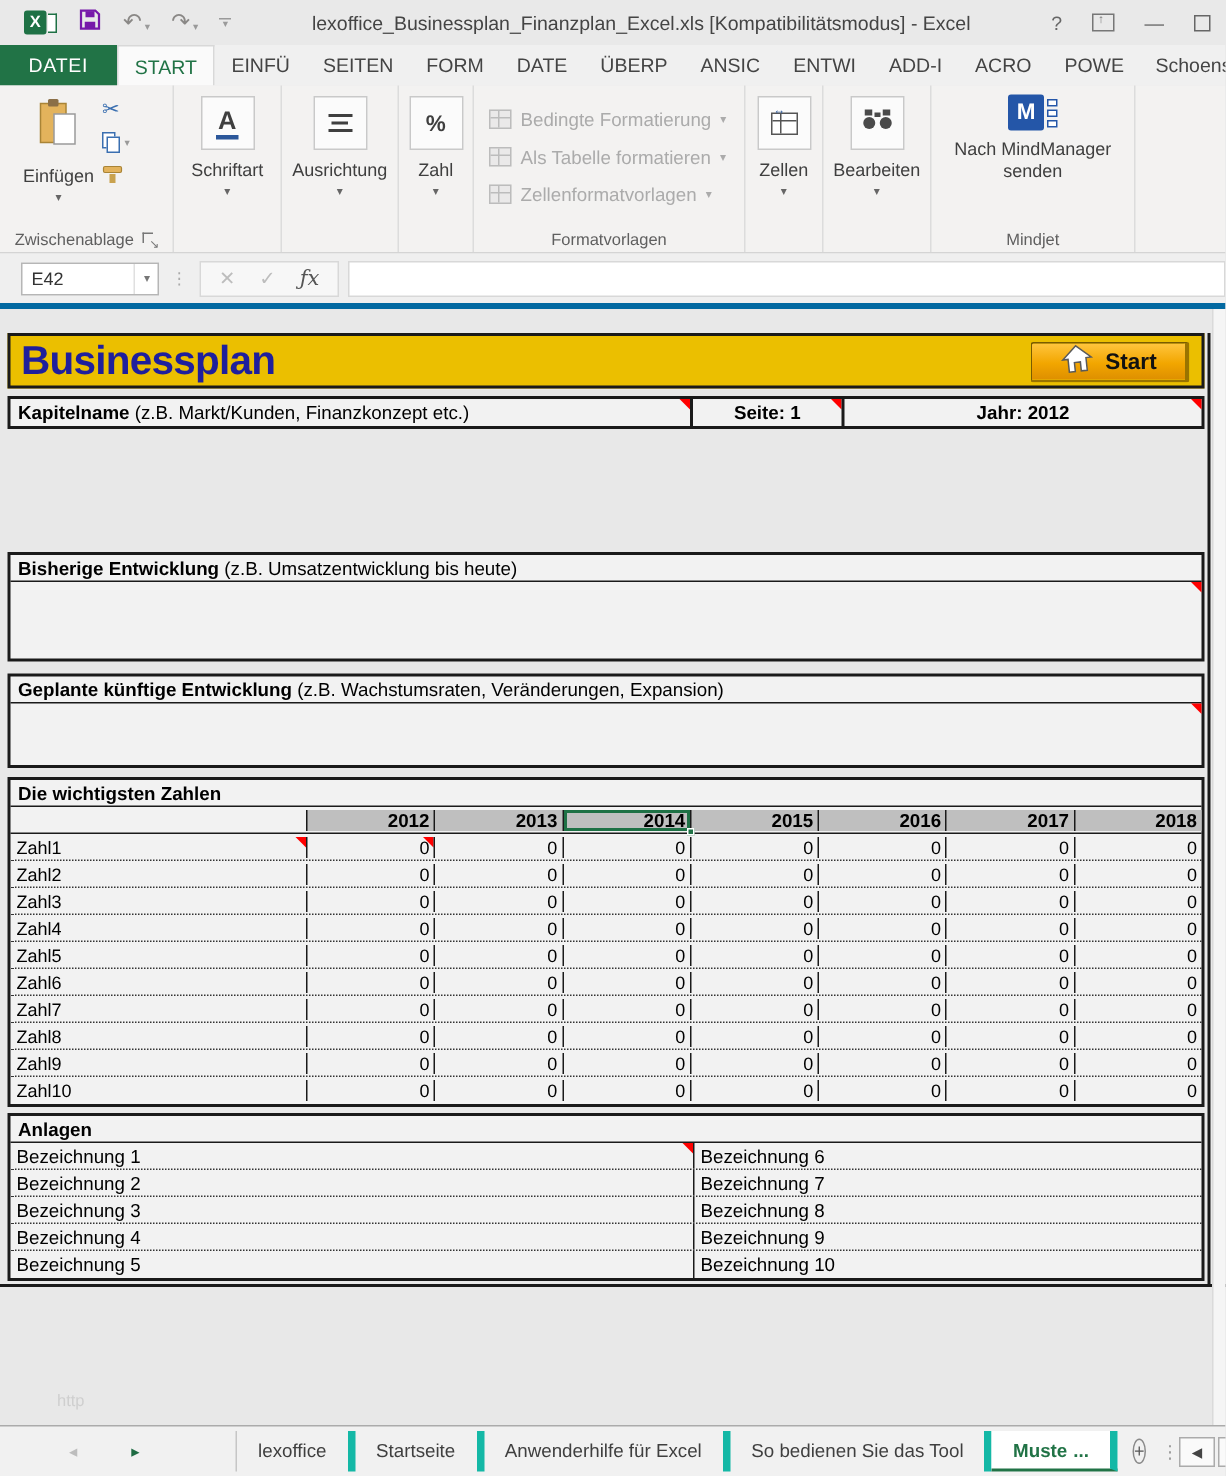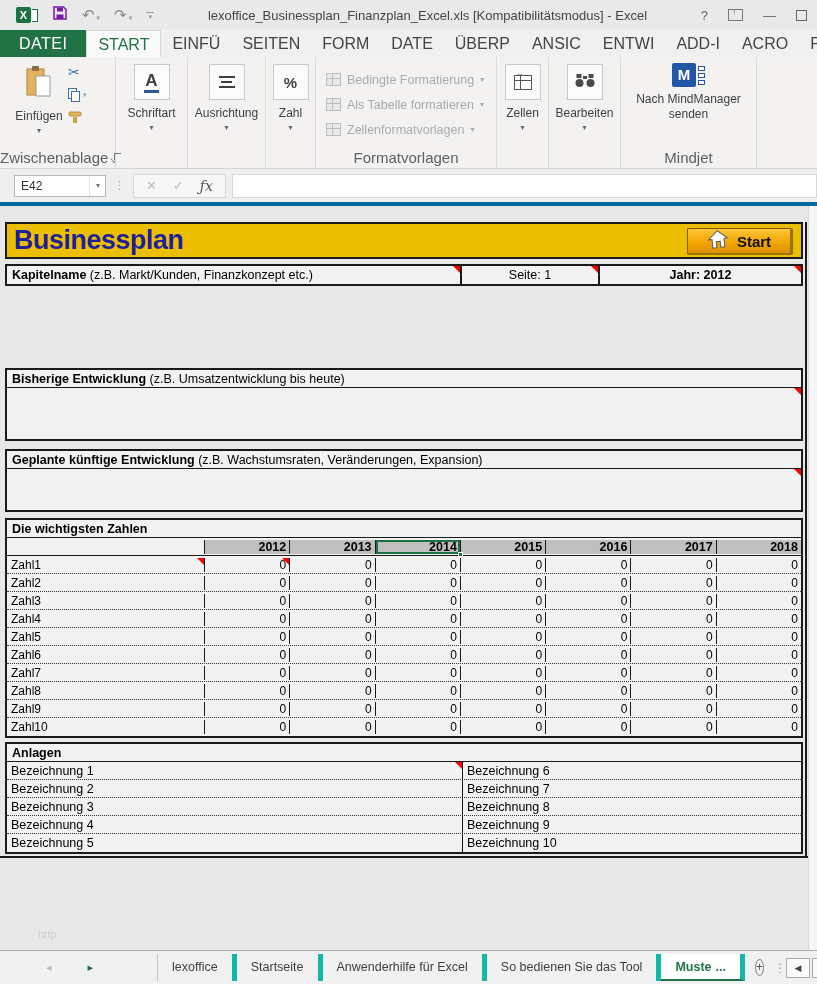--- a/index.html
+++ b/index.html
@@ -20,30 +20,30 @@
   .qat-more .bar { width:8px; height:1px; background:#9a9a9a; margin-bottom:1px; }
   .qat-more .car { font-size:7px; line-height:5px; }
   .tb-title { flex:1; text-align:center; font-size:13px; color:#444; white-space:nowrap; overflow:hidden; }
   .win-controls { display:flex; align-items:center; gap:20px; padding-right:10px; color:#666; }
   .wc { font-size:13px; line-height:13px; text-align:center; }
   .wc-ribbon { width:15px; height:12px; border:1px solid #777; position:relative; }
   .wc-ribbon::after { content:"↑"; position:absolute; top:-2px; left:3px; font-size:8px; color:#777; }
   .wc-max { width:11px; height:11px; border:1px solid #666; }
 
   
-  .tabrow { position:absolute; top:30px; left:0; width:817px; height:27px; background:#F0F0F0; display:flex; align-items:stretch; font-size:16px; }
+  .tabrow { position:absolute; top:30px; left:0; width:817px; height:27px; background:#F0F0F0; display:flex; align-items:stretch; font-size:13px; }
   .tab-file { background:#217346; color:#fff; padding:0 19px; line-height:27px; letter-spacing:.5px; }
   .rtab { padding:0 11px; line-height:27px; color:#444; white-space:nowrap; }
   .rtab.active { background:#FAFAFA; color:#217346; border:1px solid #D8D8D8; border-bottom:none; }
   .tab-account { margin-left:auto; padding:0 10px; line-height:27px; color:#444; white-space:nowrap; }
 
   
   .ribbon { position:absolute; top:57px; left:0; width:817px; height:112px; background:#F3F2F1; border-bottom:1px solid #D4D4D4; display:flex; }
   .rgroup { position:relative; border-right:1px solid #DCDCDC; height:100%; }
-  .grouplabel { position:absolute; bottom:2px; left:0; width:100%; text-align:center; font-size:15px; color:#5f5f5f; white-space:nowrap;margin-top:32px; }
+  .grouplabel { position:absolute; bottom:2px; left:0; width:100%; text-align:center; font-size:11px; color:#5f5f5f; white-space:nowrap;margin-top:32px; }
   .bigbtn { display:flex; flex-direction:column; align-items:center; padding-top:7px; }
   .iconbox { width:36px; height:36px; border:1px solid #C9C9C9; background:#FBFBFB; display:flex; align-items:center; justify-content:center; }
   .blabel { margin-top:6px; font-size:12px; color:#3f3f3f; }
   .bcaret { margin-top:3px; font-size:8px; color:#666; }
   .g-clip { width:116px; display:flex; padding-left:10px; }
   .clip-left { display:flex; flex-direction:column; align-items:center; padding-top:8px; width:58px; }
   .clip-right { display:flex; flex-direction:column; padding-top:8px; gap:8px; }
   .smallico { font-size:14px; color:#3A6FB0; line-height:15px; }
   .copy-ico { position:relative; width:12px; height:14px; }
   .copy-ico .pg { position:absolute; width:9px; height:11px; background:#fff; border:1px solid #3A6FB0; }
@@ -92,21 +92,21 @@
   .tri { position:absolute; top:0; right:0; width:0; height:0; border-top:7px solid #FF0000; border-left:7px solid transparent; }
 
   .banner { position:absolute; left:5px; top:16px; width:798px; height:37px; background:#EBBF00; border:2px solid #1a1a1a; display:flex; align-items:center; }
   .banner-title { color:#1F1F9C; font-weight:bold; font-size:27px; padding-left:7px; letter-spacing:-.5px; }
   .start-btn { position:absolute; right:8px; top:4px; width:106px; height:27px; background:linear-gradient(180deg,#FFC53D 0%,#F2A600 55%,#DE8F00 100%); border:1px solid #7a5c00; border-right:3px solid #9a7400; border-bottom:2px solid #9a7400; border-radius:2px; display:flex; align-items:center; justify-content:center; gap:8px; }
   .start-btn .txt { font-weight:bold; font-size:15px; color:#111; }
 
   .kapitelrow { position:absolute; left:5px; top:58px; width:798px; height:22px; background:#F2F2F2; border:2px solid #1a1a1a; display:flex; font-size:12.5px; }
   .kcell { position:relative; display:flex; align-items:center; }
   .kc1 { width:453px; padding-left:5px; }
-  .kc2 { width:138px; justify-content:center; border-left:2px solid #1a1a1a; font-weight:normal; }
+  .kc2 { width:101px; justify-content:center; border-left:2px solid #1a1a1a; font-weight:bold; }
   .kc3 { flex:1; justify-content:center; border-left:2px solid #1a1a1a; font-weight:bold; }
   .bold { font-weight:bold;text-align:right; }
 
   .secbox { position:absolute; left:5px; width:798px; background:#F2F2F2; border:2px solid #1a1a1a; }
   .sechead { height:18px; border-bottom:1px solid #1a1a1a; font-size:12.5px; display:flex; align-items:center; padding-left:5px; white-space:nowrap; }
   .secbody { position:relative; width:100%; }
 
   .zahlenbox { position:absolute; left:5px; top:312px; width:798px; background:#F2F2F2; border:2px solid #1a1a1a; }
   .ztitle { height:18px; border-bottom:1px solid #1a1a1a; font-weight:bold; font-size:12.5px; display:flex; align-items:center; padding-left:5px; }
   .zrow { display:flex; height:18px; font-size:12px;align-items:center; }

